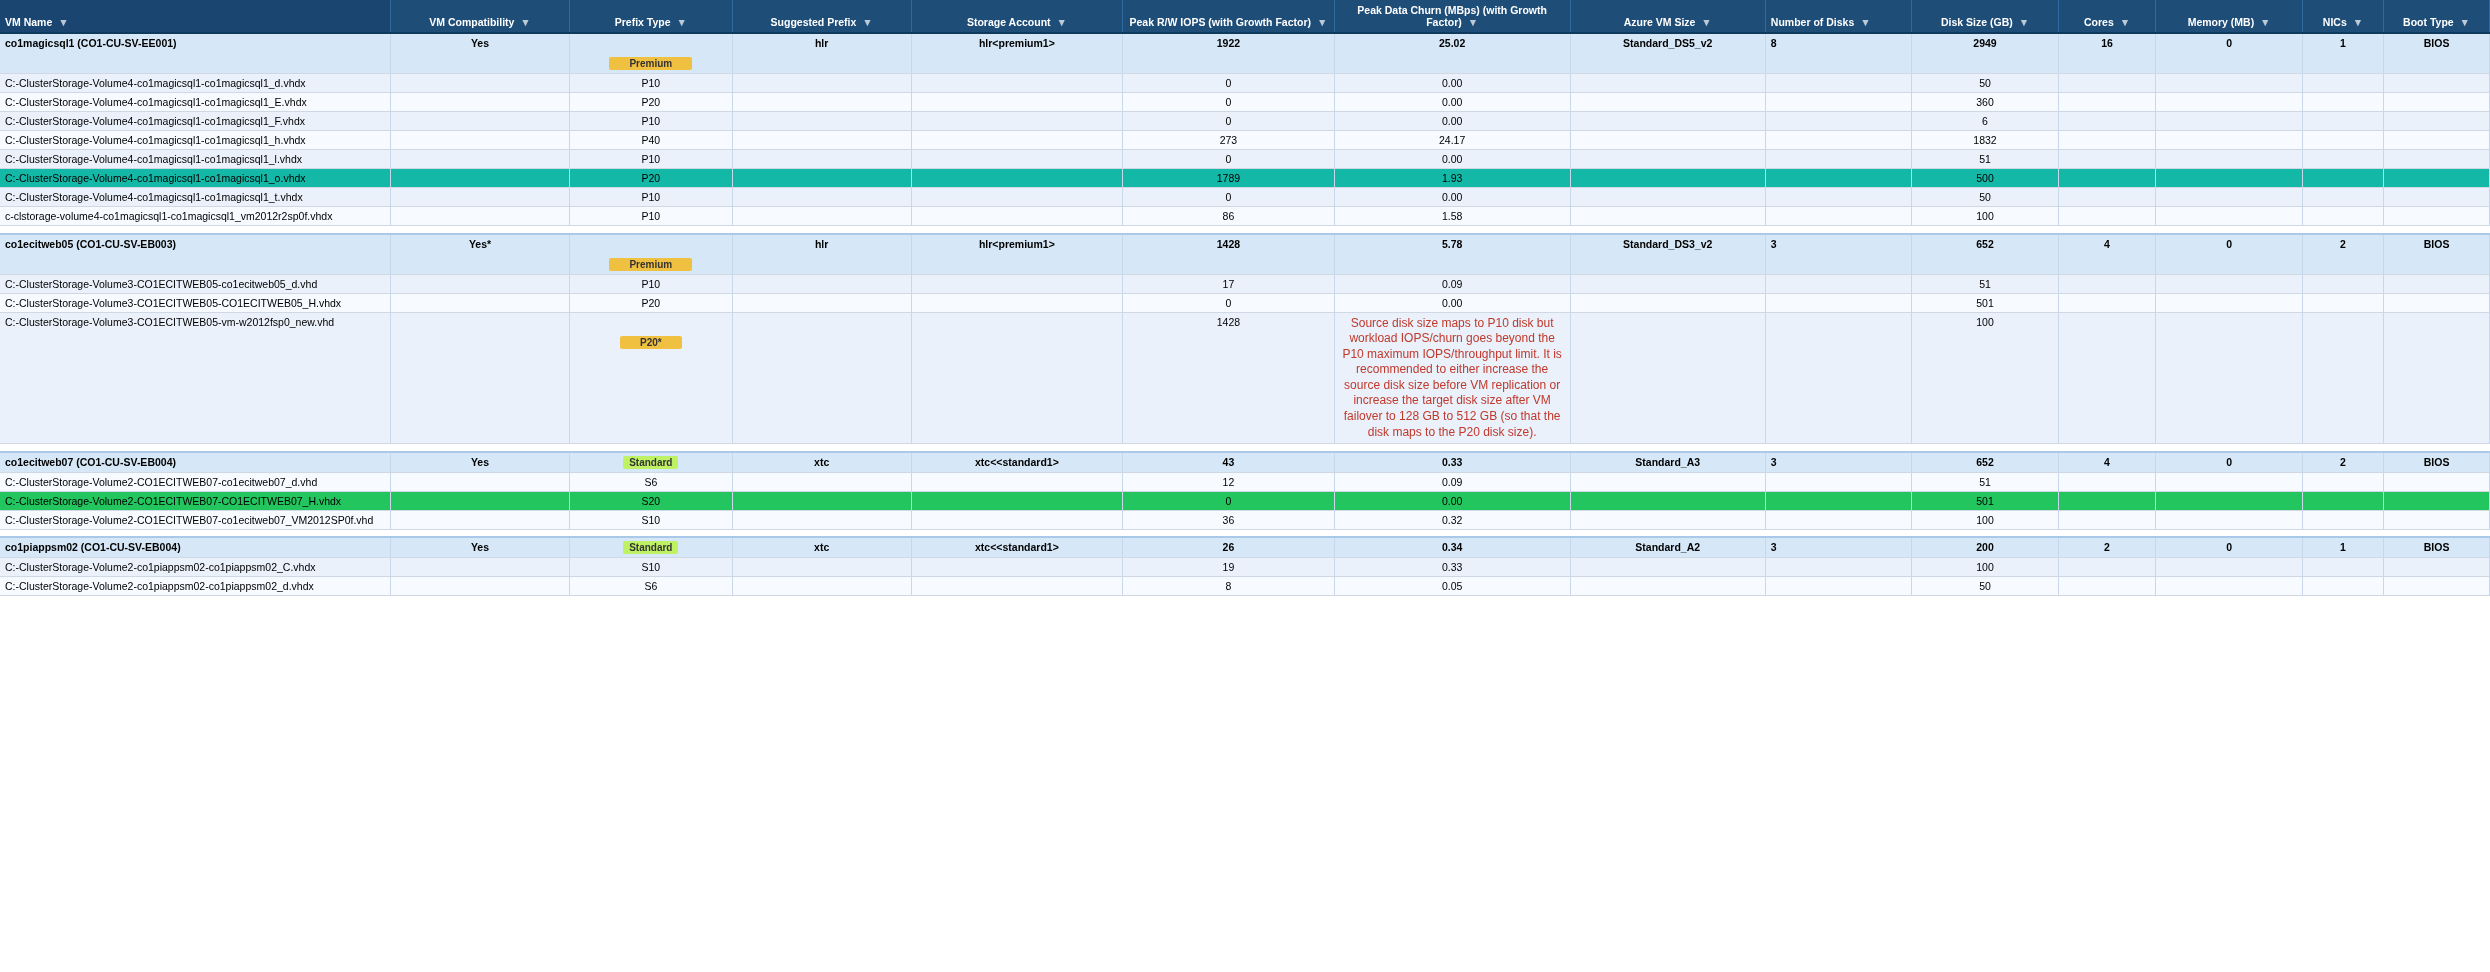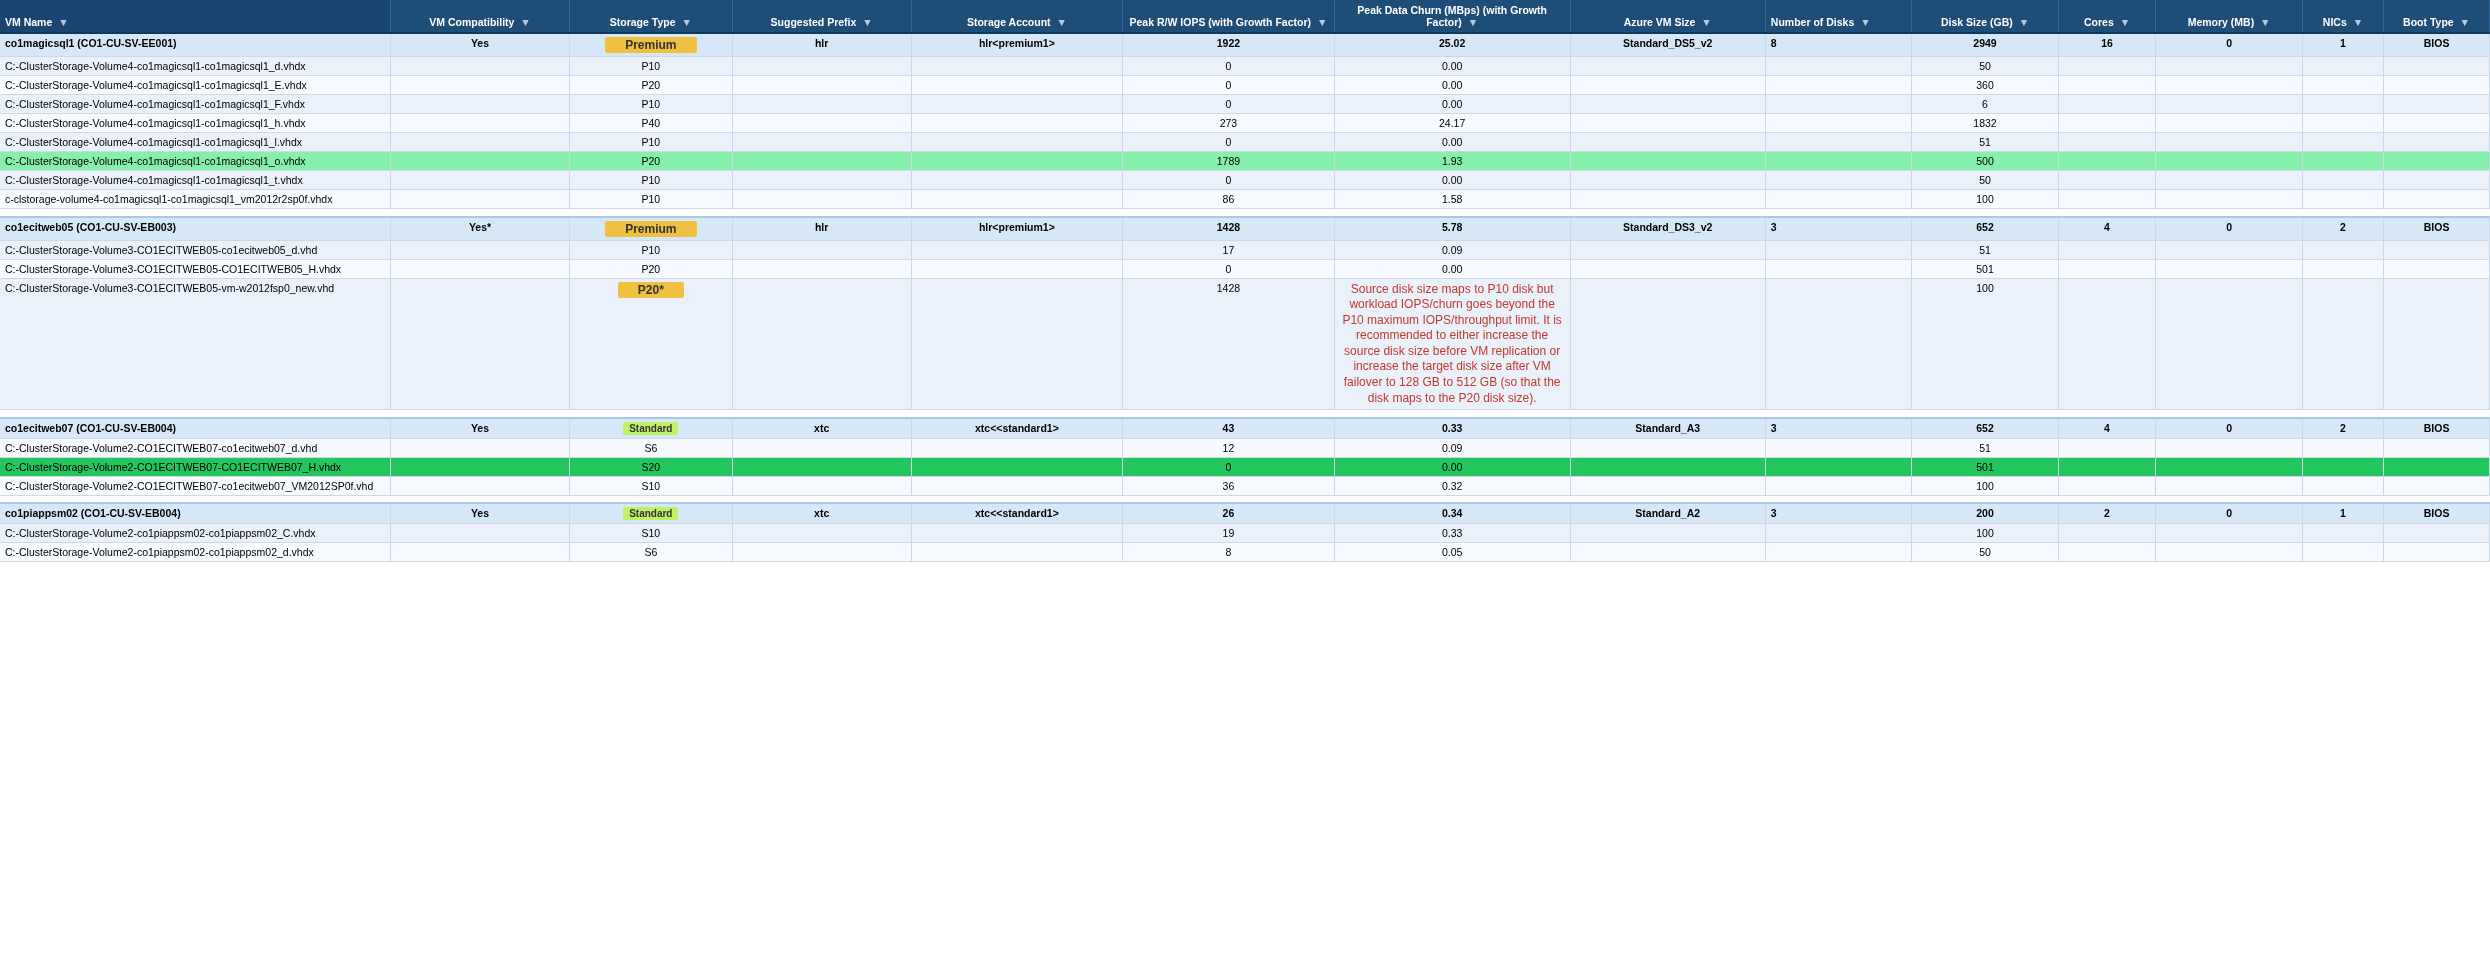--- a/index.html
+++ b/index.html
@@ -86,22 +86,23 @@
     .col-memory { width: 90px; text-align: center; }
     .col-nics { width: 50px; text-align: center; }
     .col-boottype { width: 65px; text-align: center; }
 
     .premium-badge {
       background: #f0c040;
       color: #333;
       padding: 1px 20px;
       border-radius: 2px;
       font-weight: 600;
-      font-size: 12px;
+      font-size: 10px;
       display: inline-block;
+      margin-top: 20px;
     }
     .standard-badge {
       background: #bef264;
       color: #333;
       padding: 1px 6px;
       border-radius: 2px;
       font-weight: 600;
       font-size: 10px;
       display: inline-block;
     }
@@ -122,21 +123,21 @@
       <tr>
         <th class="col-vmname">
           <span>VM Name</span>
           <span class="sort-icon">▼</span>
         </th>
         <th class="col-vmcompat">
           <span>VM Compatibility</span>
           <span class="sort-icon">▼</span>
         </th>
         <th class="col-storagetype">
-          <span>Storage Type</span>
+          <span>Prefix Type</span>
           <span class="sort-icon">▼</span>
         </th>
         <th class="col-sugprefix">
           <span>Suggested Prefix</span>
           <span class="sort-icon">▼</span>
         </th>
         <th class="col-storageacct">
           <span>Storage Account</span>
           <span class="sort-icon">▼</span>
         </th>
@@ -268,21 +269,21 @@
           <td class="col-peakrw">0</td>
           <td class="col-peakchurn">0.00</td>
           <td class="col-azurevm"></td>
           <td class="col-numdisks"></td>
           <td class="col-disksize">51</td>
           <td class="col-cores"></td>
           <td class="col-memory"></td>
           <td class="col-nics"></td>
           <td class="col-boottype"></td>
         </tr>
-        <tr style="background: #86efac;">
+        <tr style="background: #14b8a6;">
           <td class="col-vmname">C:-ClusterStorage-Volume4-co1magicsql1-co1magicsql1_o.vhdx</td>
           <td class="col-vmcompat"></td>
           <td class="col-storagetype">P20</td>
           <td class="col-sugprefix"></td>
           <td class="col-storageacct"></td>
           <td class="col-peakrw">1789</td>
           <td class="col-peakchurn">1.93</td>
           <td class="col-azurevm"></td>
           <td class="col-numdisks"></td>
           <td class="col-disksize">500</td>

